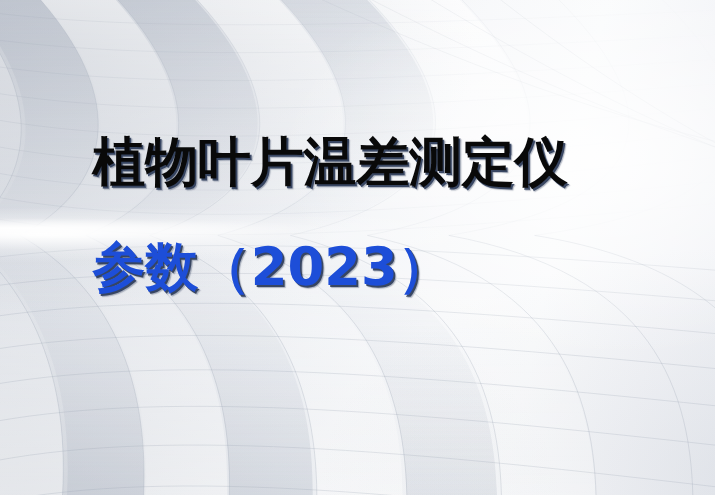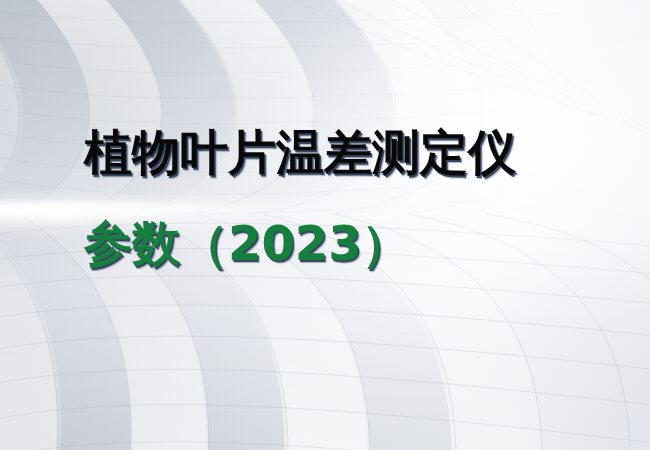--- a/index.html
+++ b/index.html
@@ -184,26 +184,26 @@
 
   <div style="position:absolute; left:84px; top:122px; width:540px;">
     <div style="
            font-size:48px;
            font-weight:bold;
            line-height:61px;
            letter-spacing:0px;
            color:#090909;
            white-space:nowrap;
            text-shadow: 1.5px 1.5px 0 rgba(36,52,82,0.85), 2.5px 2.5px 1px rgba(36,52,82,0.35);
-           font-family:Liberation Sans, sans-serif;">植物叶片温差测定仪</div>
+           font-family:Liberation Mono, monospace;">植物叶片温差测定仪</div>
     <div style="
            font-size:48px;
            font-weight:bold;
            line-height:61px;
            margin-top:30px;
            letter-spacing:0px;
-           color:#15803d;
+           color:#1d4ed8;
            white-space:nowrap;
            text-shadow: 1.5px 1.5px 0 rgba(36,52,82,0.85), 2.5px 2.5px 1px rgba(36,52,82,0.35);
            font-family:'DejaVu Sans','Liberation Sans',sans-serif;">参数（2023）</div>
   </div>
 
 </div>
 
 </body></html>

